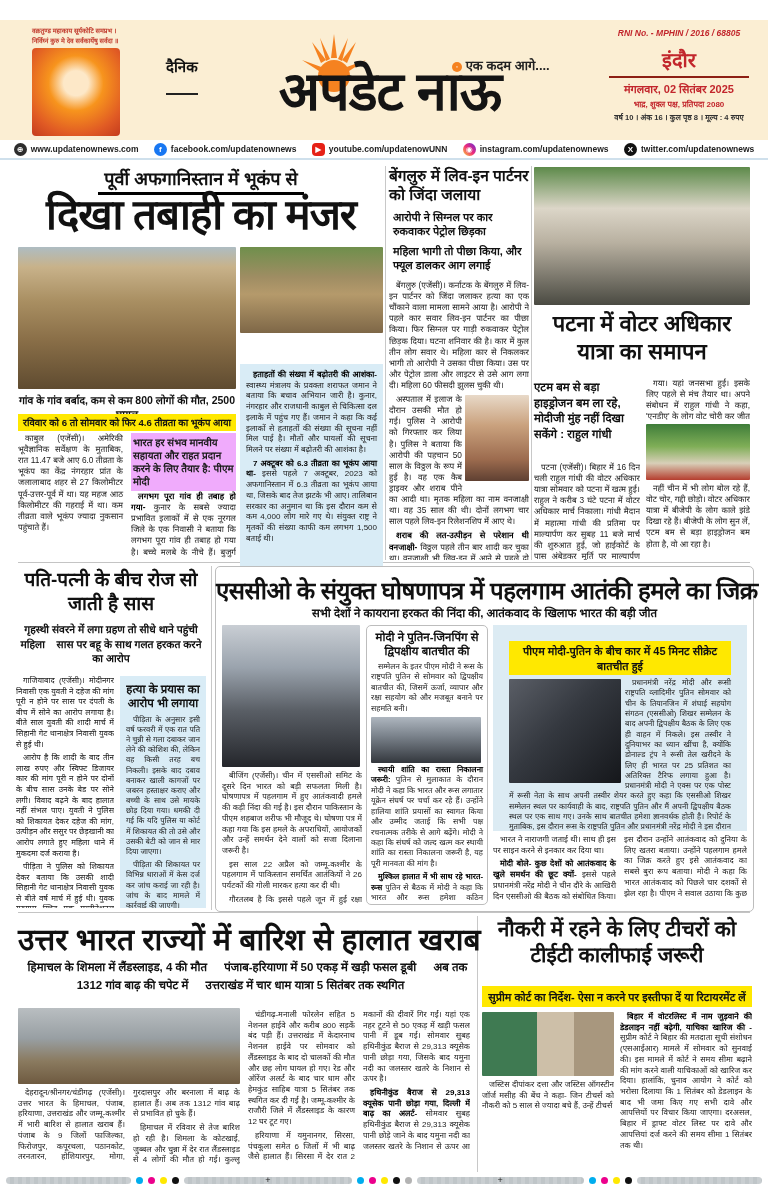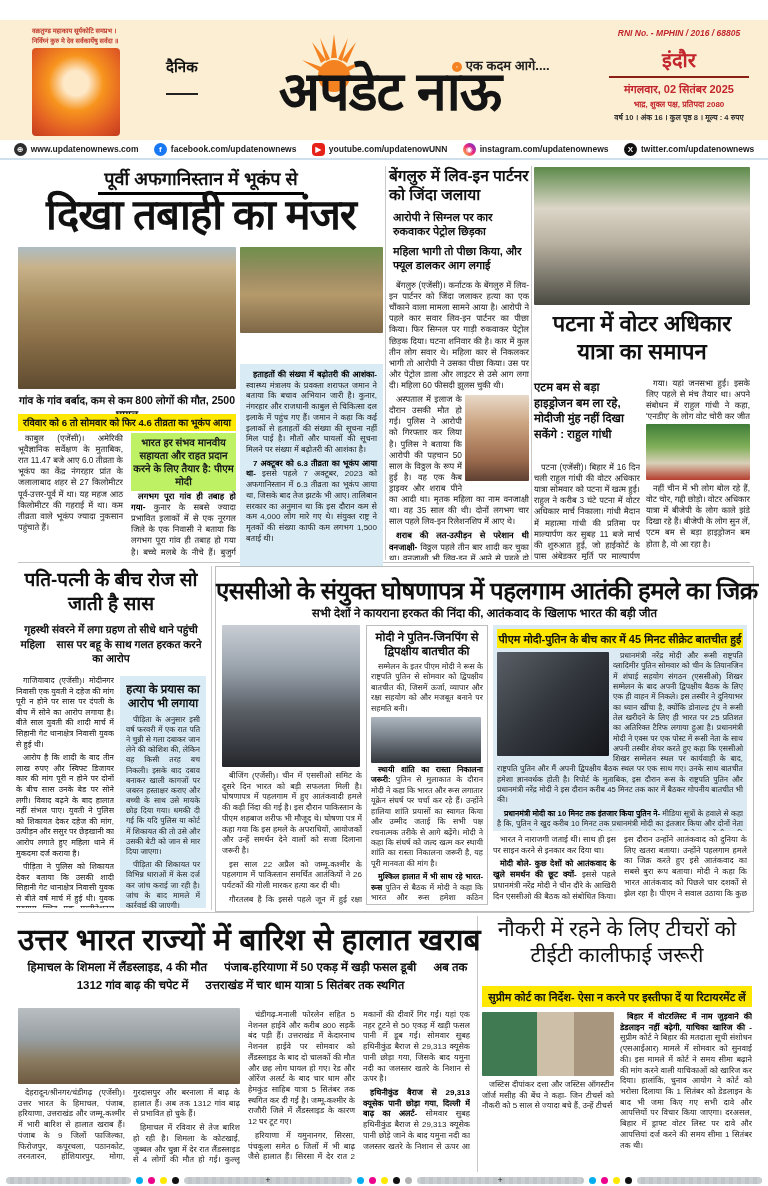--- a/index.html
+++ b/index.html
@@ -43,24 +43,24 @@
           align-items:center;justify-content:center;font-weight:bold;}
   .ic-web{background:#2d2d2d;} .ic-fb{background:#1877f2;} .ic-yt{background:#e62117;border-radius:4px;}
   .ic-ig{background:linear-gradient(45deg,#f9ce34,#ee2a7b,#6228d7);} .ic-x{background:#111;}
   
   .kicker{font-size:18px;font-weight:900;}
   .kicker span{border-bottom:3px solid #000;padding:0 6px 2px 6px;display:inline-block;}
   .h-quake{font-size:42px;font-weight:900;line-height:1;white-space:nowrap;letter-spacing:-1px;}
   .yellow{background:#ffe800;}
   .bluebox{background:#d9ecf6;padding:6px;box-sizing:border-box;}
   .capt{font-size:10.5px;font-weight:900;}
-  .pullq{font-weight:900;font-size:10px;text-align:center;background:#bef264;padding:3px 2px;line-height:1.3;
+  .pullq{font-weight:900;font-size:10px;text-align:left;background:#f0abfc;padding:3px 2px;line-height:1.3;
          text-indent:0 !important;}
   .subhead{font-weight:900;}
-  .boxborder{border:1px solid #bdbdbd;border-radius:0;background:#fff;}
+  .boxborder{border:1px solid #bdbdbd;border-radius:5px;background:#fff;}
 </style>
 </head>
 <body>
 
 <div id="page">
 
   <div id="hdr" class="abs"></div>
   <div id="shloka" class="abs">
     <div>वक्रतुण्ड महाकाय सूर्यकोटि समप्रभ ।</div>
     <div>निर्विघ्नं कुरु मे देव सर्वकार्येषु सर्वदा ॥</div>
@@ -210,21 +210,21 @@
       <div class="center bold" style="font-size:11.5px;line-height:1.25;margin-bottom:3px;">मोदी ने पुतिन-जिनपिंग से द्विपक्षीय बातचीत की</div>
       <div class="body-text" style="font-size:7.8px;">
         <p>सम्मेलन के इतर पीएम मोदी ने रूस के राष्ट्रपति पुतिन से सोमवार को द्विपक्षीय बातचीत की, जिसमें ऊर्जा, व्यापार और रक्षा सहयोग को और मजबूत बनाने पर सहमति बनी।</p>
         <div class="photo" style="width:110px;height:46px;margin:2px 0;
              background:linear-gradient(180deg,#aeb6bf 0%,#7c848d 40%,#33373d 100%);"></div>
         <p><span class="lead">स्थायी शांति का रास्ता निकालना जरूरी:</span> <span>पुतिन से मुलाकात के दौरान मोदी ने कहा कि भारत और रूस लगातार यूक्रेन संघर्ष पर चर्चा कर रहे हैं। उन्होंने हालिया शांति प्रयासों का स्वागत किया और उम्मीद जताई कि सभी पक्ष रचनात्मक तरीके से आगे बढ़ेंगे। मोदी ने कहा कि संघर्ष को जल्द खत्म कर स्थायी शांति का रास्ता निकालना जरूरी है, यह पूरी मानवता की मांग है।</span></p>
         <p><span class="lead">मुश्किल हालात में भी साथ रहे भारत-रूस</span> <span>पुतिन से बैठक में मोदी ने कहा कि भारत और रूस हमेशा कठिन परिस्थितियों में कंधे से कंधा मिलाकर खड़े रहे हैं। मोदी ने कहा कि दोनों देशों का घनिष्ठ सहयोग न सिर्फ भारत और रूस की जनता के लिए, बल्कि वैश्विक शांति, स्थिरता और समृद्धि के लिए भी बेहद महत्वपूर्ण है।</span></p>
       </div>
     </div>
 
-    <div class="abs clip" style="left:277px;top:58px;width:254px;height:206px;background:#dcebf3;padding:4px;box-sizing:border-box;">
+    <div class="abs clip" style="left:277px;top:58px;width:254px;height:206px;background:#dcebf3;padding:16px;box-sizing:border-box;">
       <div class="center bold yellow" style="font-size:11px;padding:2px 1px;margin-bottom:3px;">पीएम मोदी-पुतिन के बीच कार में 45 मिनट सीक्रेट बातचीत हुई</div>
       <div class="photo" style="float:left;width:112px;height:104px;margin:1px 4px 2px 0;
            background:linear-gradient(135deg,#5a5e66 0%,#34383f 45%,#15171b 100%),
            radial-gradient(circle at 70% 30%, #7fb2c9 0 18%, transparent 19%);"></div>
       <div class="body-text" style="font-size:7.7px;">
         <p>प्रधानमंत्री नरेंद्र मोदी और रूसी राष्ट्रपति व्लादिमीर पुतिन सोमवार को चीन के तियानजिन में शंघाई सहयोग संगठन (एससीओ) शिखर सम्मेलन के बाद अपनी द्विपक्षीय बैठक के लिए एक ही वाहन में निकले। इस तस्वीर ने दुनियाभर का ध्यान खींचा है, क्योंकि डोनाल्ड ट्रंप ने रूसी तेल खरीदने के लिए ही भारत पर 25 प्रतिशत का अतिरिक्त टैरिफ लगाया हुआ है। प्रधानमंत्री मोदी ने एक्स पर एक पोस्ट में रूसी नेता के साथ अपनी तस्वीर शेयर करते हुए कहा कि एससीओ शिखर सम्मेलन स्थल पर कार्यवाही के बाद, राष्ट्रपति पुतिन और मैं अपनी द्विपक्षीय बैठक स्थल पर एक साथ गए। उनके साथ बातचीत हमेशा ज्ञानवर्धक होती है। रिपोर्ट के मुताबिक, इस दौरान रूस के राष्ट्रपति पुतिन और प्रधानमंत्री नरेंद्र मोदी ने इस दौरान करीब 45 मिनट तक कार में बैठकर गोपनीय बातचीत भी की।</p>
         <p><span class="lead">प्रधानमंत्री मोदी का 10 मिनट तक इंतजार किया पुतिन ने-</span> <span>मीडिया सूत्रों के हवाले से कहा है कि, पुतिन ने खुद करीब 10 मिनट तक प्रधानमंत्री मोदी का इंतजार किया और दोनों नेता साथ-साथ होटल तक गए। यहां तक कि गंतव्य तक पहुंचने के बाद भी वे कार में ही काफी देर तक बातचीत करते रहे। यह सिर्फ दोनों नेताओं के बीच की दोस्ती का प्रतीक भर नहीं है, बल्कि माना जा रहा है कि पुतिन और मोदी ने साफ-साफ शब्दों में अमेरिकी राष्ट्रपति डोनाल्ड ट्रंप को सख्त संदेश भेजा है।</span></p>
       </div>
     </div>
 
@@ -247,21 +247,21 @@
     <p>देहरादून/श्रीनगर/चंडीगढ़ (एजेंसी)। उत्तर भारत के हिमाचल, पंजाब, हरियाणा, उत्तराखंड और जम्मू-कश्मीर में भारी बारिश से हालात खराब हैं। पंजाब के 9 जिलों फाजिल्का, फिरोजपुर, कपूरथला, पठानकोट, तरनतारन, होशियारपुर, मोगा, गुरदासपुर और बरनाला में बाढ़ के हालात हैं। अब तक 1312 गांव बाढ़ से प्रभावित हो चुके हैं।</p>
     <p>हिमाचल में रविवार से तेज बारिश हो रही है। शिमला के कोटखाई, जुब्बल और चुन्ना में देर रात लैंडस्लाइड से 4 लोगों की मौत हो गई। कुल्लू समेत 10 जिलों में सोमवार को स्कूल-कॉलेज बंद हैं।</p>
   </div>
   <div class="abs body-text cols2 clip" style="left:248px;top:1010px;width:222px;height:162px;font-size:8px;">
     <p>चंडीगढ़-मनाली फोरलेन सहित 5 नेशनल हाईवे और करीब 800 सड़कें बंद पड़ी हैं। उत्तराखंड में केदारनाथ नेशनल हाईवे पर सोमवार को लैंडस्लाइड के बाद दो चालकों की मौत और छह लोग घायल हो गए। रेड और ऑरेंज अलर्ट के बाद चार धाम और हेमकुंड साहिब यात्रा 5 सितंबर तक स्थगित कर दी गई है। जम्मू-कश्मीर के राजौरी जिले में लैंडस्लाइड के कारण 12 घर टूट गए।</p>
     <p>हरियाणा में यमुनानगर, सिरसा, पंचकूला समेत 6 जिलों में भी बाढ़ जैसे हालात हैं। सिरसा में देर रात 2 मकानों की दीवारें गिर गईं। यहां एक नहर टूटने से 50 एकड़ में खड़ी फसल पानी में डूब गई। सोमवार सुबह हथिनीकुंड बैराज से 29,313 क्यूसेक पानी छोड़ा गया, जिसके बाद यमुना नदी का जलस्तर खतरे के निशान से ऊपर है।</p>
     <p><span class="lead">हथिनीकुंड बैराज से 29,313 क्यूसेक पानी छोड़ा गया, दिल्ली में बाढ़ का अलर्ट-</span> <span>सोमवार सुबह हथिनीकुंड बैराज से 29,313 क्यूसेक पानी छोड़े जाने के बाद यमुना नदी का जलस्तर खतरे के निशान से ऊपर आ गया है। दिल्ली सरकार ने बाढ़ का अलर्ट जारी किया है।</span></p>
 
   </div>
 
-  <div class="abs center" style="left:482px;top:916px;width:270px;font-size:21px;font-weight:400;line-height:1.25;">नौकरी में रहने के लिए टीचरों को टीईटी कालीफाई जरूरी</div>
+  <div class="abs center" style="left:482px;top:916px;width:270px;font-size:21px;font-weight:700;line-height:1.25;">नौकरी में रहने के लिए टीचरों को टीईटी कालीफाई जरूरी</div>
   <div class="abs center bold yellow" style="left:482px;top:986px;width:270px;font-size:11px;padding:3px 0;box-sizing:border-box;">सुप्रीम कोर्ट का निर्देश- ऐसा न करने पर इस्तीफा दें या रिटायरमेंट लें</div>
   <div class="abs photo" style="left:482px;top:1012px;width:132px;height:64px;
        background:linear-gradient(90deg,#3f7a52 0 42%,#cdbfa8 42% 70%,#a8977e 70% 100%),
        linear-gradient(180deg,rgba(255,255,255,0.15),rgba(0,0,0,0.2));"></div>
   <div class="abs body-text clip" style="left:482px;top:1080px;width:132px;height:92px;font-size:8px;">
     <p>जस्टिस दीपांकर दत्ता और जस्टिस ऑगस्टीन जॉर्ज मसीह की बेंच ने कहा- जिन टीचर्स को नौकरी को 5 साल से ज्यादा बचे हैं, उन्हें टीचर्स</p>
   </div>
   <div class="abs body-text clip" style="left:620px;top:1012px;width:132px;height:160px;font-size:8px;">
     <p><span class="lead">बिहार में वोटरलिस्ट में नाम जुड़वाने की डेडलाइन नहीं बढ़ेगी, याचिका खारिज की -</span> <span>सुप्रीम कोर्ट ने बिहार की मतदाता सूची संशोधन (एसआईआर) मामले में सोमवार को सुनवाई की। इस मामले में कोर्ट ने समय सीमा बढ़ाने की मांग करने वाली याचिकाओं को खारिज कर दिया। हालांकि, चुनाव आयोग ने कोर्ट को भरोसा दिलाया कि 1 सितंबर को डेडलाइन के बाद भी जमा किए गए सभी दावे और आपत्तियों पर विचार किया जाएगा। दरअसल, बिहार में ड्राफ्ट वोटर लिस्ट पर दावे और आपत्तियां दर्ज करने की समय सीमा 1 सितंबर तक थी।</span></p>
   </div>

